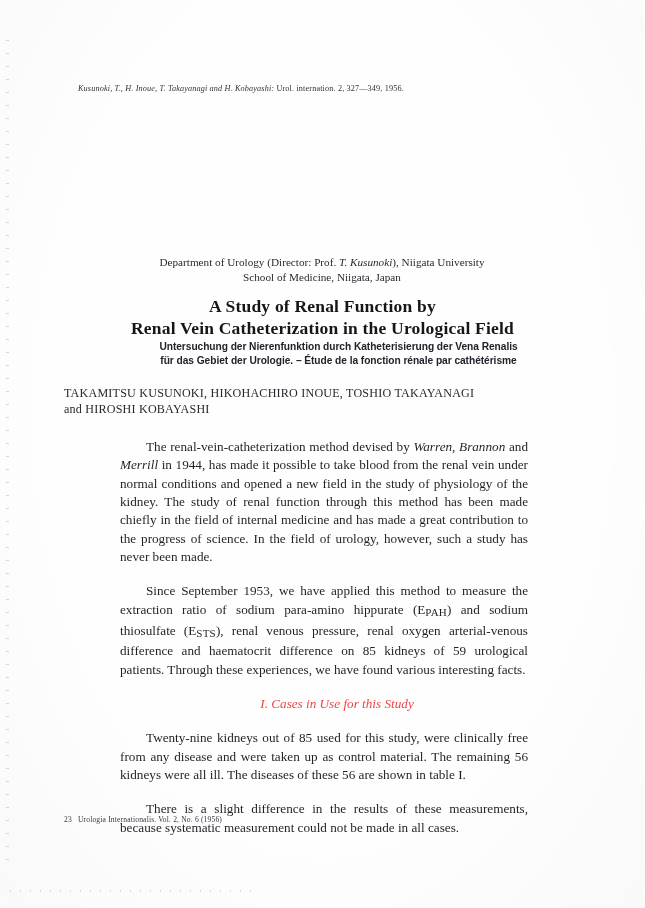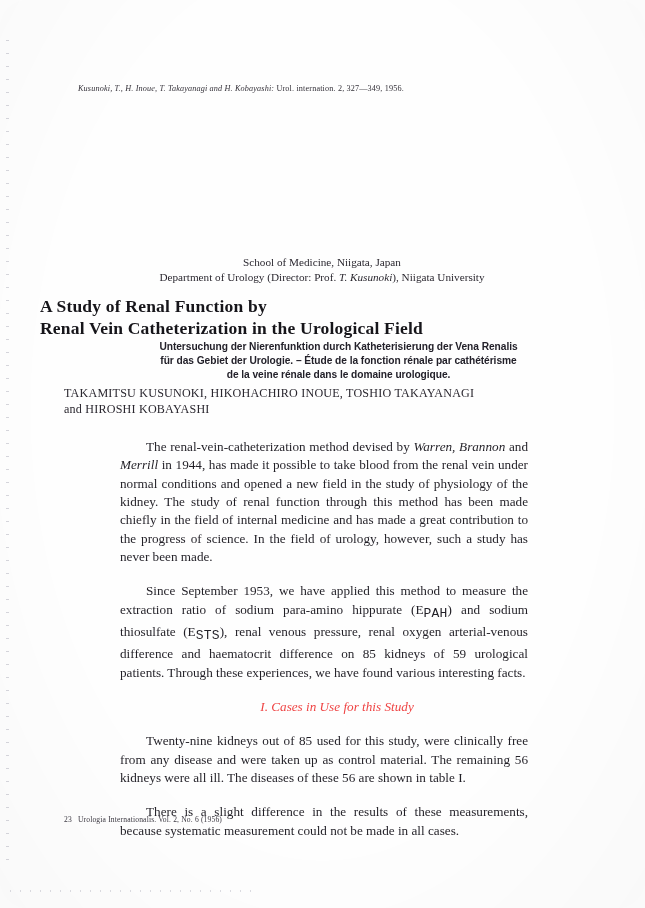--- a/index.html
+++ b/index.html
@@ -98,20 +98,21 @@
   .affiliation em {
     font-style: italic;
   }
 
   
   .title-block {
     position: absolute;
     left: 40px;
     top: 296px;
     width: 565px;
+    text-align: center;
     color: #16151a;
   }
   .title-line-1 {
     font-size: 17.5px;
     font-weight: bold;
     line-height: 21px;
     letter-spacing: 0.2px;
   }
   .title-line-2 {
     font-size: 17.5px;
@@ -163,24 +164,23 @@
   }
   .body-col p {
     margin: 16px;
     text-indent: 26px;
     hyphens: none;
   }
   .body-col em {
     font-style: italic;
   }
   .body-col sub {
-    font-size: 13px;
+    font-size: 11px;
     vertical-align: -0.22em;
     letter-spacing: 0.2px;
-    font-family: Liberation Mono, monospace;
   }
 
   .section-head {
     margin: 15px 0 11px 0;
     text-align: center;
     font-style: italic;
     font-size: 13.2px;
     text-indent: 0;
     color: #ef4444;
   }
@@ -207,35 +207,34 @@
   <div class="scan-noise"></div>
   <div class="edge-left-specks"></div>
   <div class="edge-bottom-specks"></div>
 
   <div class="running-head">
     <span>Kusunoki, T., H. Inoue, T. Takayanagi and H. Kobayashi:</span>
     <span class="rh-roman">Urol. internation. 2, 327—349, 1956.</span>
   </div>
 
   <div class="affiliation">
-    <div>School of Medicine, Niigata, Japan</div>
     <div>
       <span>Department of Urology (Director: Prof. </span><em>T. Kusunoki</em><span>), Niigata University</span>
     </div>
+    <div>School of Medicine, Niigata, Japan</div>
   </div>
 
   <div class="title-block">
     <div class="title-line-1">A Study of Renal Function by</div>
     <div class="title-line-2">Renal Vein Catheterization in the Urological Field</div>
   </div>
 
   <div class="subtitle-block">
     <div>Untersuchung der Nierenfunktion durch Katheterisierung der Vena Renalis</div>
     <div>für das Gebiet der Urologie. – Étude de la fonction rénale par cathétérisme</div>
-    <div>de la veine rénale dans le domaine urologique.</div>
   </div>
 
   <div class="authors">
     <div>TAKAMITSU KUSUNOKI, HIKOHACHIRO INOUE, TOSHIO TAKAYANAGI</div>
     <div>
       <span class="and-word">and</span>
       <span>HIROSHI KOBAYASHI</span>
     </div>
   </div>
 

